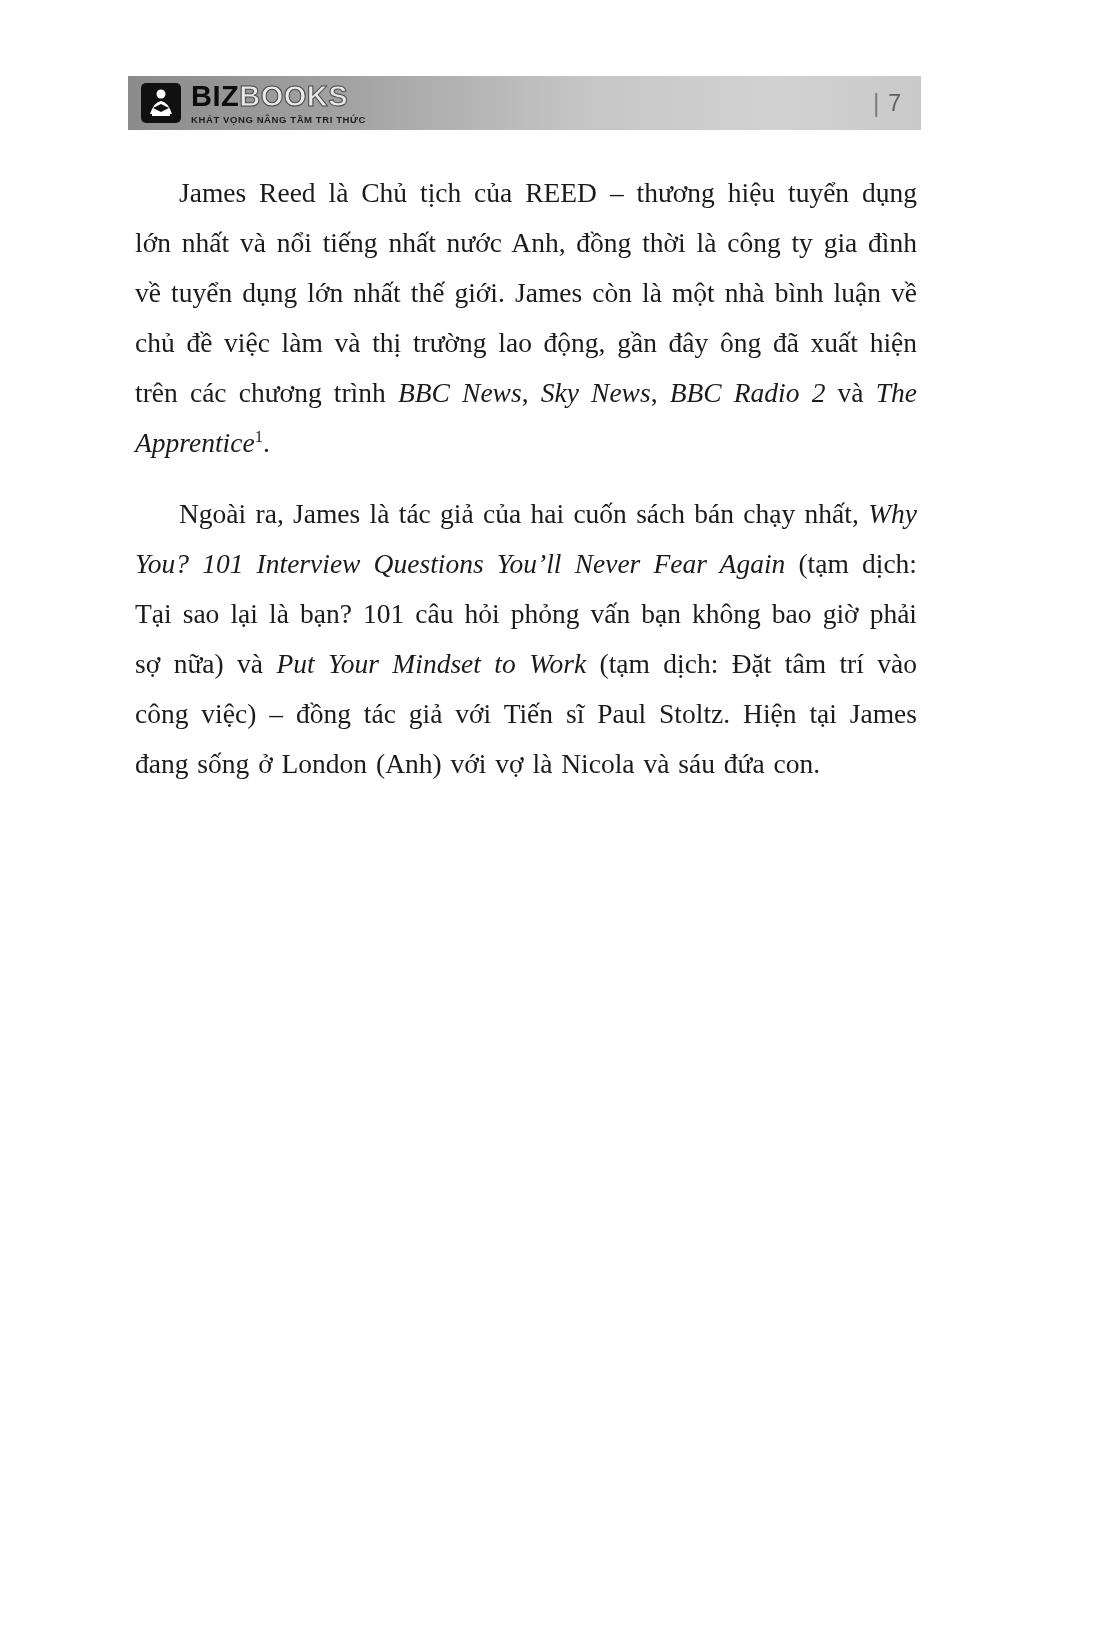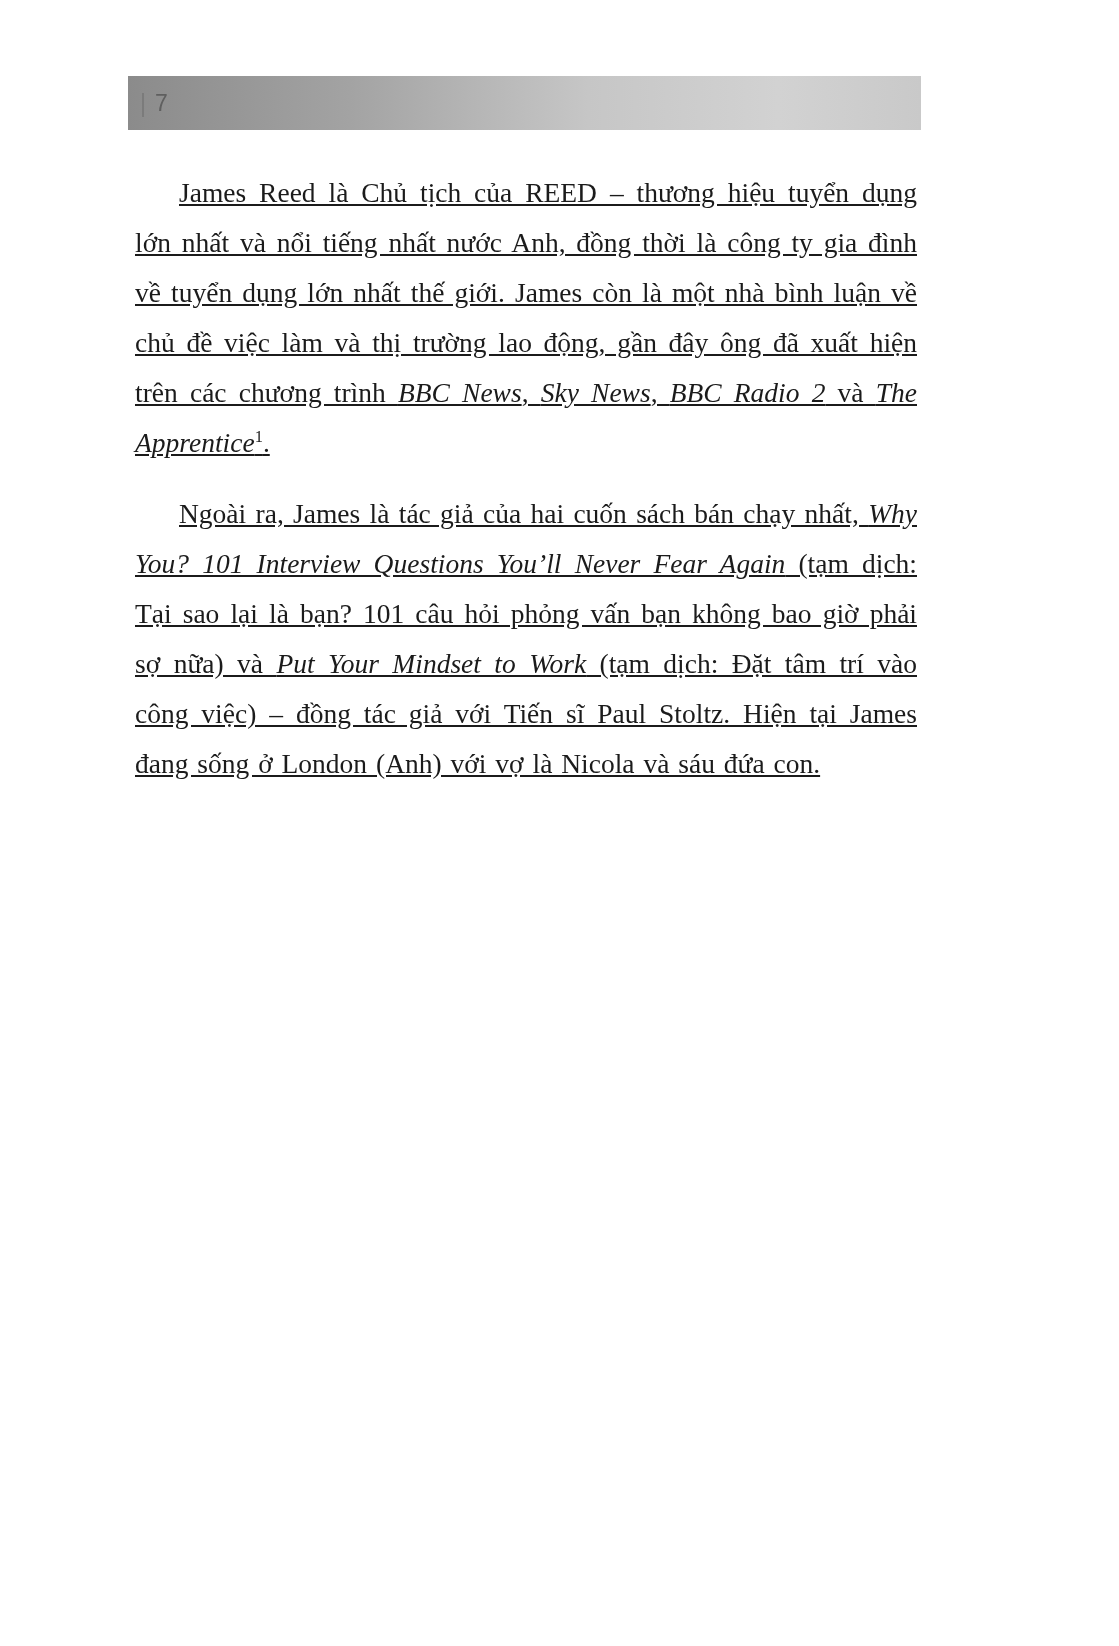--- a/index.html
+++ b/index.html
@@ -82,35 +82,49 @@
     width: 782px;
     color: #1b1b1b;
     font-size: 27.5px;
     line-height: 50px;
     text-align: justify;
   }
   .text-block p.para {
     text-indent: 44px;
     margin-bottom: 21px;
     word-spacing: 2px;
-    text-decoration: underline;
   }
   .text-block .italic { font-style: italic; }
   .text-block sup {
     font-size: 60%;
     vertical-align: super;
     line-height: 0;
   }
 </style>
 </head>
 <body>
 
 <div class="page">
 
   <header class="header-bar">
+    <div class="logo">
+      <span class="logo-icon">
+        <svg width="42" height="42" viewBox="0 0 42 42" xmlns="http://www.w3.org/2000/svg">
+          <rect x="1" y="1" width="40" height="40" rx="5" fill="#101010"></rect>
+          <circle cx="21" cy="12" r="4.5" fill="#ffffff"></circle>
+          <path d="M10 32 Q14 20 21 19 Q28 20 32 32 Z" fill="#ffffff"></path>
+          <path d="M13 26 L21 22 L29 26 L21 30 Z" fill="#101010"></path>
+          <path d="M12 33 H30" stroke="#ffffff" stroke-width="2"></path>
+        </svg>
+      </span>
+      <span class="logo-text">
+        <span class="logo-title"><span class="biz">BIZ</span><span class="books">BOOKS</span></span>
+        <span class="tagline">KHÁT VỌNG NÂNG TẦM TRI THỨC</span>
+      </span>
+    </div>
     <div class="pagenum">
       <span class="sep">|</span>
       <span class="num">7</span>
     </div>
   </header>
 
   <main class="text-block">
       <p class="para"><span>James Reed là Chủ tịch của REED – thương hiệu tuyển dụng lớn nhất và nổi tiếng nhất nước Anh, đồng thời là công ty gia đình về tuyển dụng lớn nhất thế giới. James còn là một nhà bình luận về chủ đề việc làm và thị trường lao động, gần đây ông đã xuất hiện trên các chương trình </span><span class="italic">BBC News</span><span>, </span><span class="italic">Sky News</span><span>, </span><span class="italic">BBC Radio 2</span><span> và </span><span class="italic">The Apprentice</span><sup>1</sup><span>.</span></p>
       <p class="para"><span>Ngoài ra, James là tác giả của hai cuốn sách bán chạy nhất, </span><span class="italic">Why You? 101 Interview Questions You’ll Never Fear Again</span><span> (tạm dịch: Tại sao lại là bạn? 101 câu hỏi phỏng vấn bạn không bao giờ phải sợ nữa) và </span><span class="italic">Put Your Mindset to Work</span><span> (tạm dịch: Đặt tâm trí vào công việc) – đồng tác giả với Tiến sĩ Paul Stoltz. Hiện tại James đang sống ở London (Anh) với vợ là Nicola và sáu đứa con.</span></p>
     </main>

